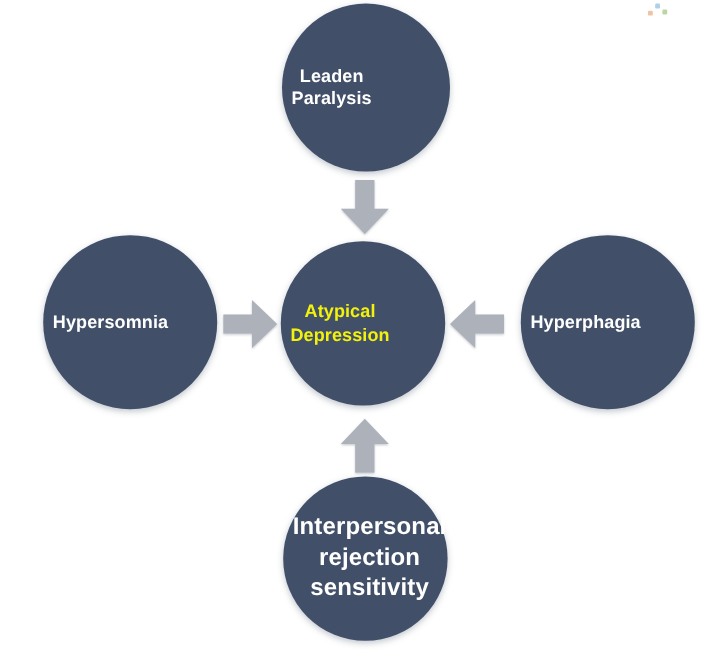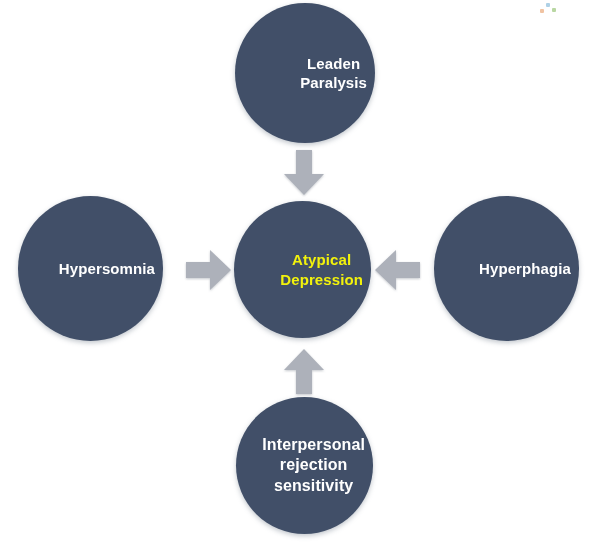--- a/index.html
+++ b/index.html
@@ -24,43 +24,43 @@
   }
 
   
   .node {
     position: absolute;
     border-radius: 50%;
     background: #414f68;
     box-shadow: 0 2px 5px rgba(120,130,145,0.45);
     display: flex;
     align-items: center;
-    justify-content: flex-end;
+    justify-content: flex-start;
     text-align: center;
     box-sizing: border-box;
   }
   .node-label {
     font-weight: bold;
     color: #ffffff;
     line-height: 1.28;
     letter-spacing: 0.1px;
     padding: 0 8px;
     white-space: pre-line;
   }
 
   #node-top      { left: 235px; top:   3px; width: 140px; height: 140px; }
-  #node-left     { left:  18px; top: 196px; width: 145px; height: 145px; }
+  #node-left     { left:  36px; top: 196px; width: 145px; height: 145px; }
   #node-center   { left: 234px; top: 201px; width: 137px; height: 137px; }
   #node-right    { left: 434px; top: 196px; width: 145px; height: 145px; }
   #node-bottom   { left: 236px; top: 397px; width: 137px; height: 137px; }
 
   #node-top    .node-label { font-size: 15px; }
   #node-left   .node-label { font-size: 15px; }
   #node-right  .node-label { font-size: 15px; }
-  #node-bottom .node-label { font-size: 16px; }
+  #node-bottom .node-label { font-size: 20px; }
   #node-center .node-label { font-size: 15px; color: #f2f20c; }
 
   
   .arrow {
     position: absolute;
     filter: drop-shadow(0 1px 1px rgba(140,145,155,0.5));
   }
   #arrow-top-down   { left: 283px; top: 150px; width: 42px; height: 46px; }
   #arrow-left-right { left: 186px; top: 249px; width: 46px; height: 42px; }
   #arrow-right-left { left: 374px; top: 249px; width: 46px; height: 42px; }

